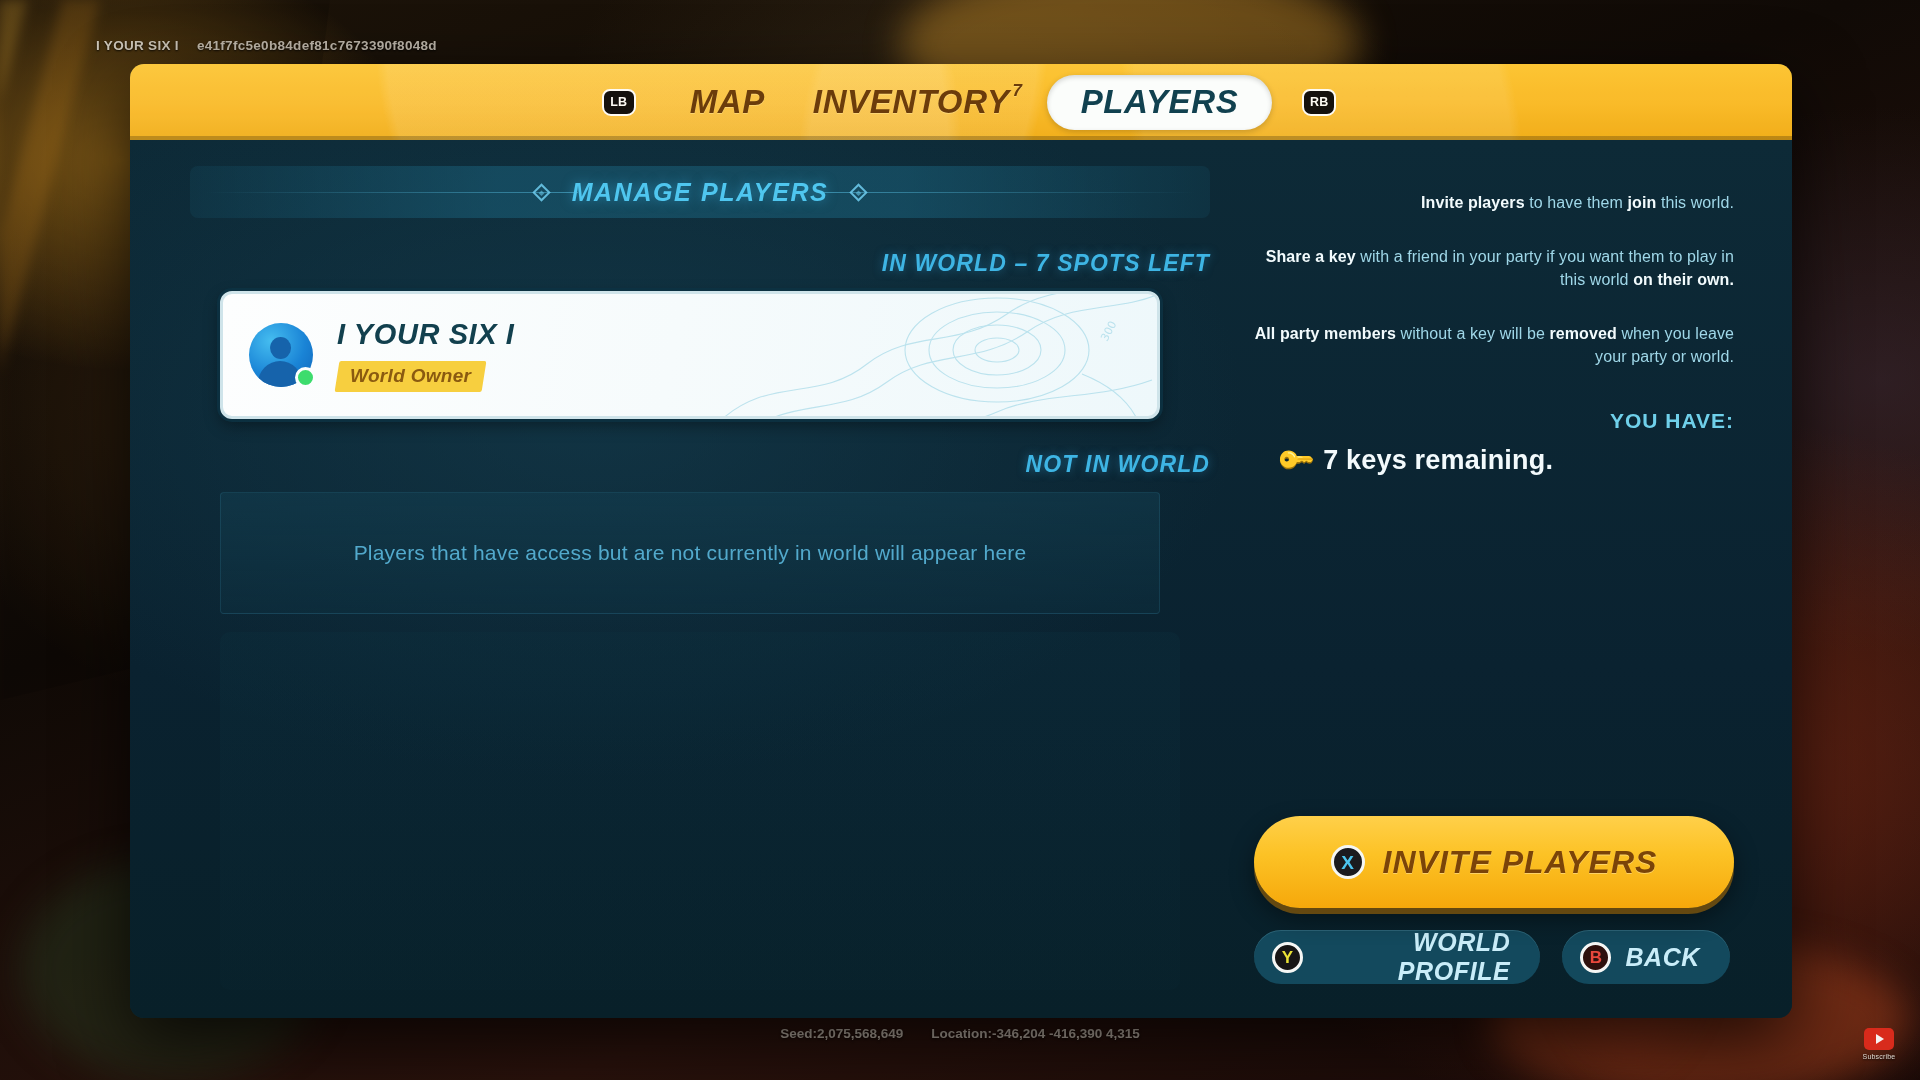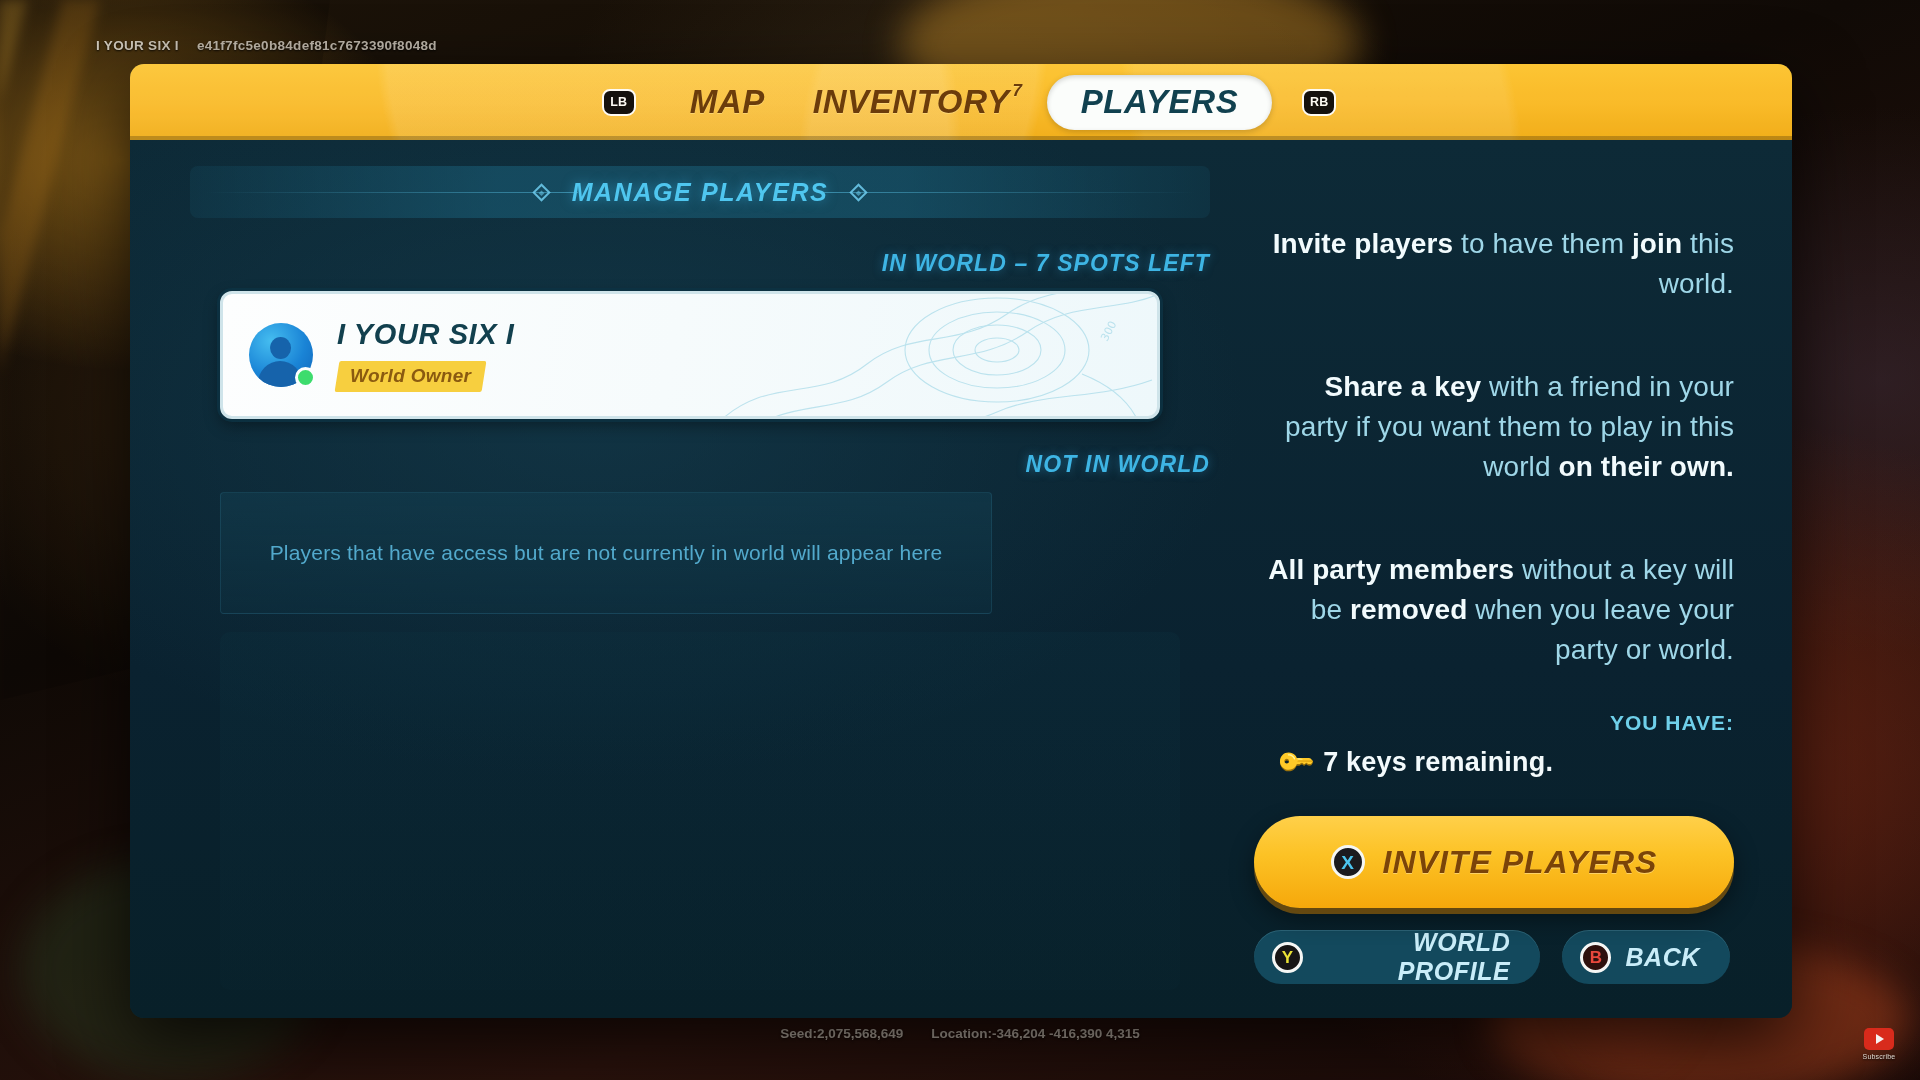--- a/index.html
+++ b/index.html
@@ -368,21 +368,21 @@
     letter-spacing: 0.3px;
     padding: 4px 13px 5px;
     transform: skewX(-9deg);
     border-radius: 2px;
   }
   #player-role-badge span { display: inline-block; transform: skewX(9deg); }
 
   
   #not-in-world-box {
     margin-left: 30px;
-    width: 772px;
+    width: 940px;
     height: 122px;
     border-radius: 4px;
     background: linear-gradient(180deg, rgba(19,62,80,0.55) 0%, rgba(14,50,66,0.42) 100%);
     border: 1px solid rgba(60,150,185,0.18);
     display: flex;
     align-items: center;
     justify-content: center;
   }
   #not-in-world-empty-text {
     font-size: 21px;
@@ -399,26 +399,25 @@
   }
 
   
   #right-col {
     flex: 1 1 auto;
     display: flex;
     flex-direction: column;
     padding: 26px 56px 0 8px;
   }
   .info-para {
-    font-size: 28px;
+    font-size: 16px;
     line-height: 1.43;
     color: #9fd7e8;
     margin-bottom: 31px;
     letter-spacing: 0.1px;
-    margin-top: 32px;
   }
   .info-para b { color: #f2fbfd; font-weight: 700; }
 
   #you-have-block { margin-top: 10px; }
   #you-have-label {
     font-weight: 800;
     font-size: 21px;
     letter-spacing: 1px;
     color: #6fd0ea;
     margin-bottom: 12px;

